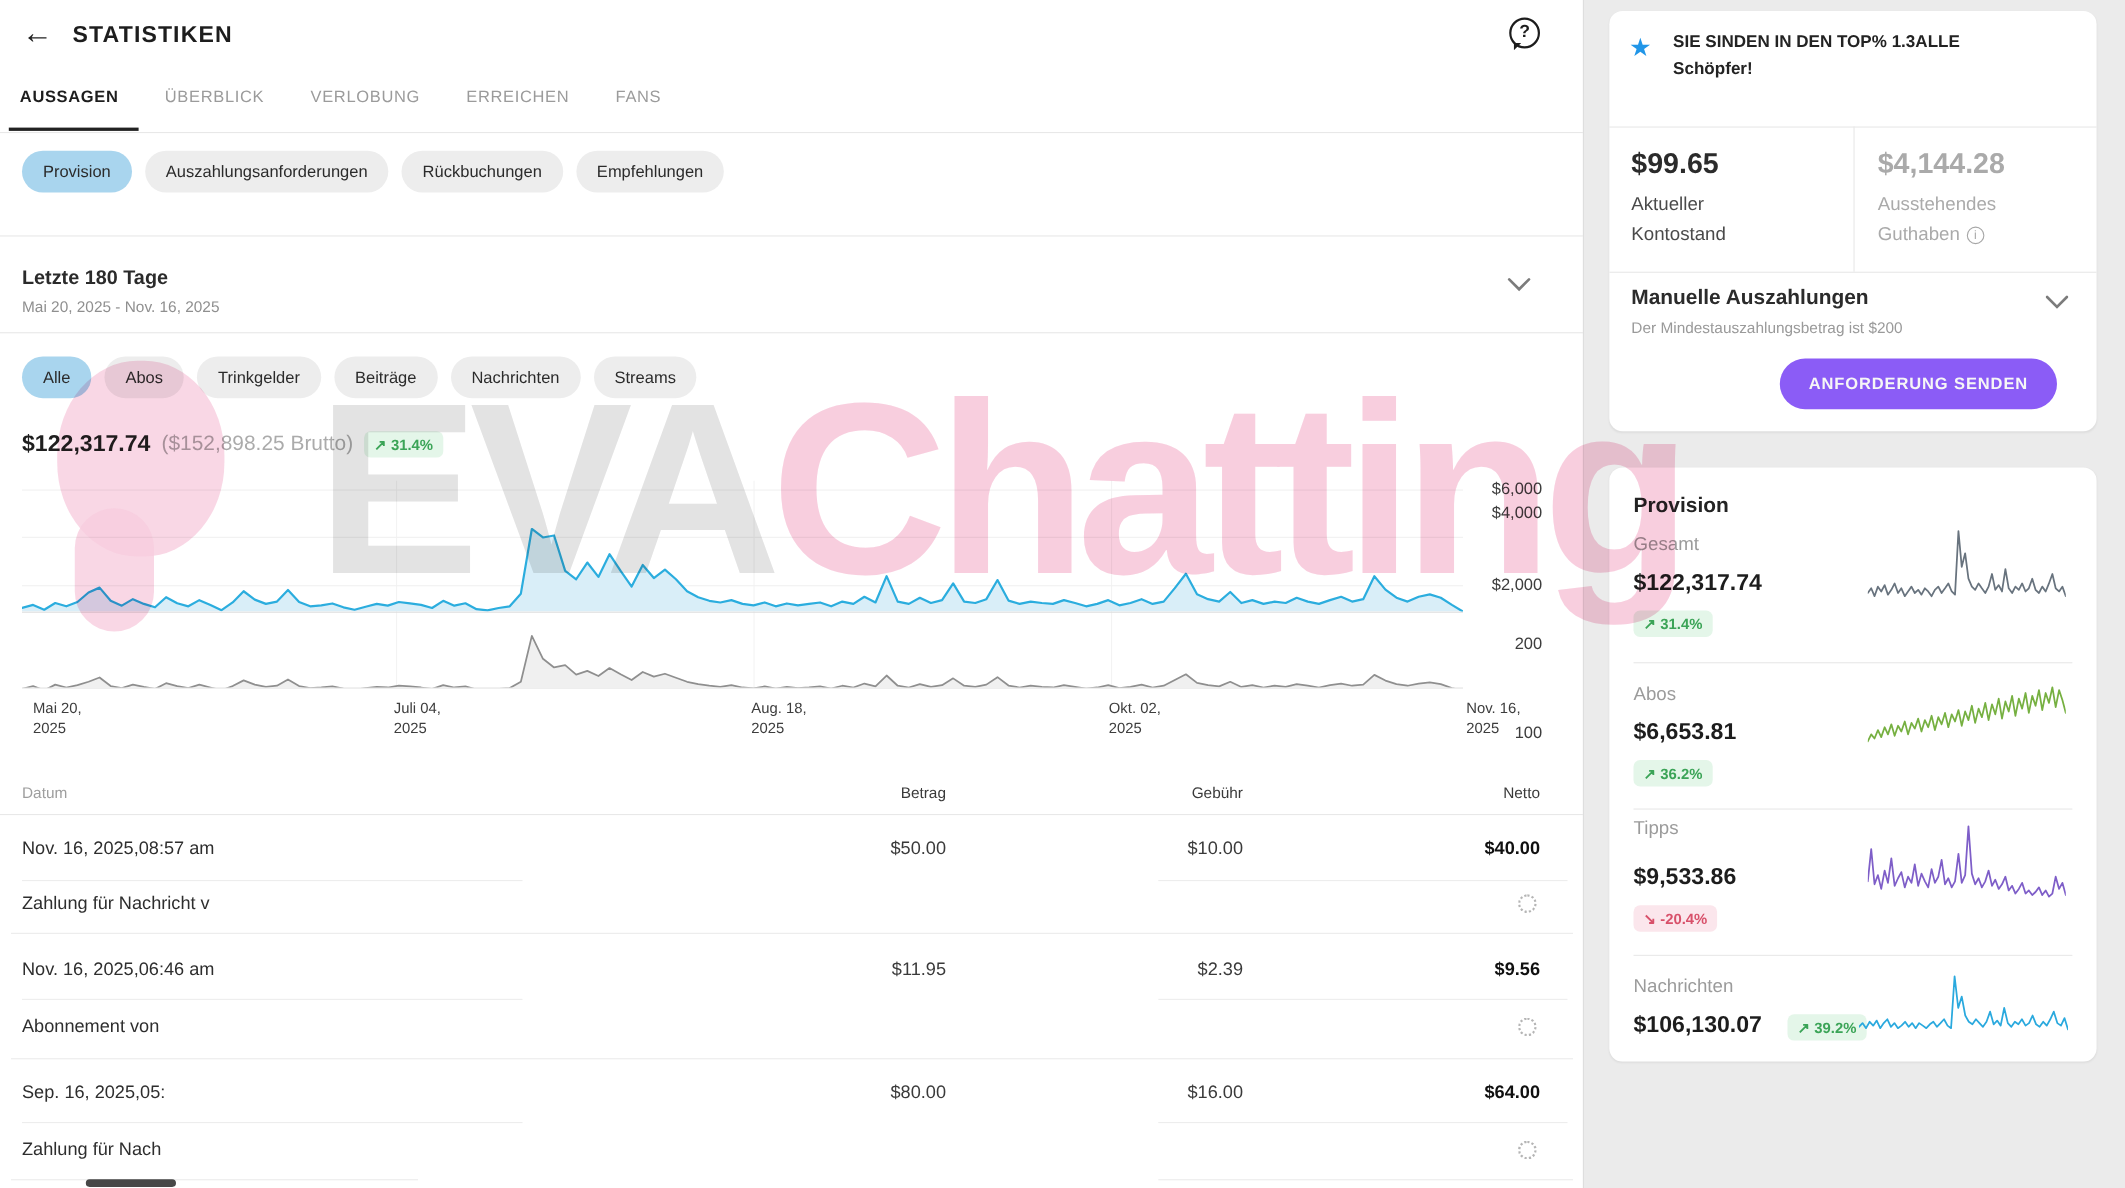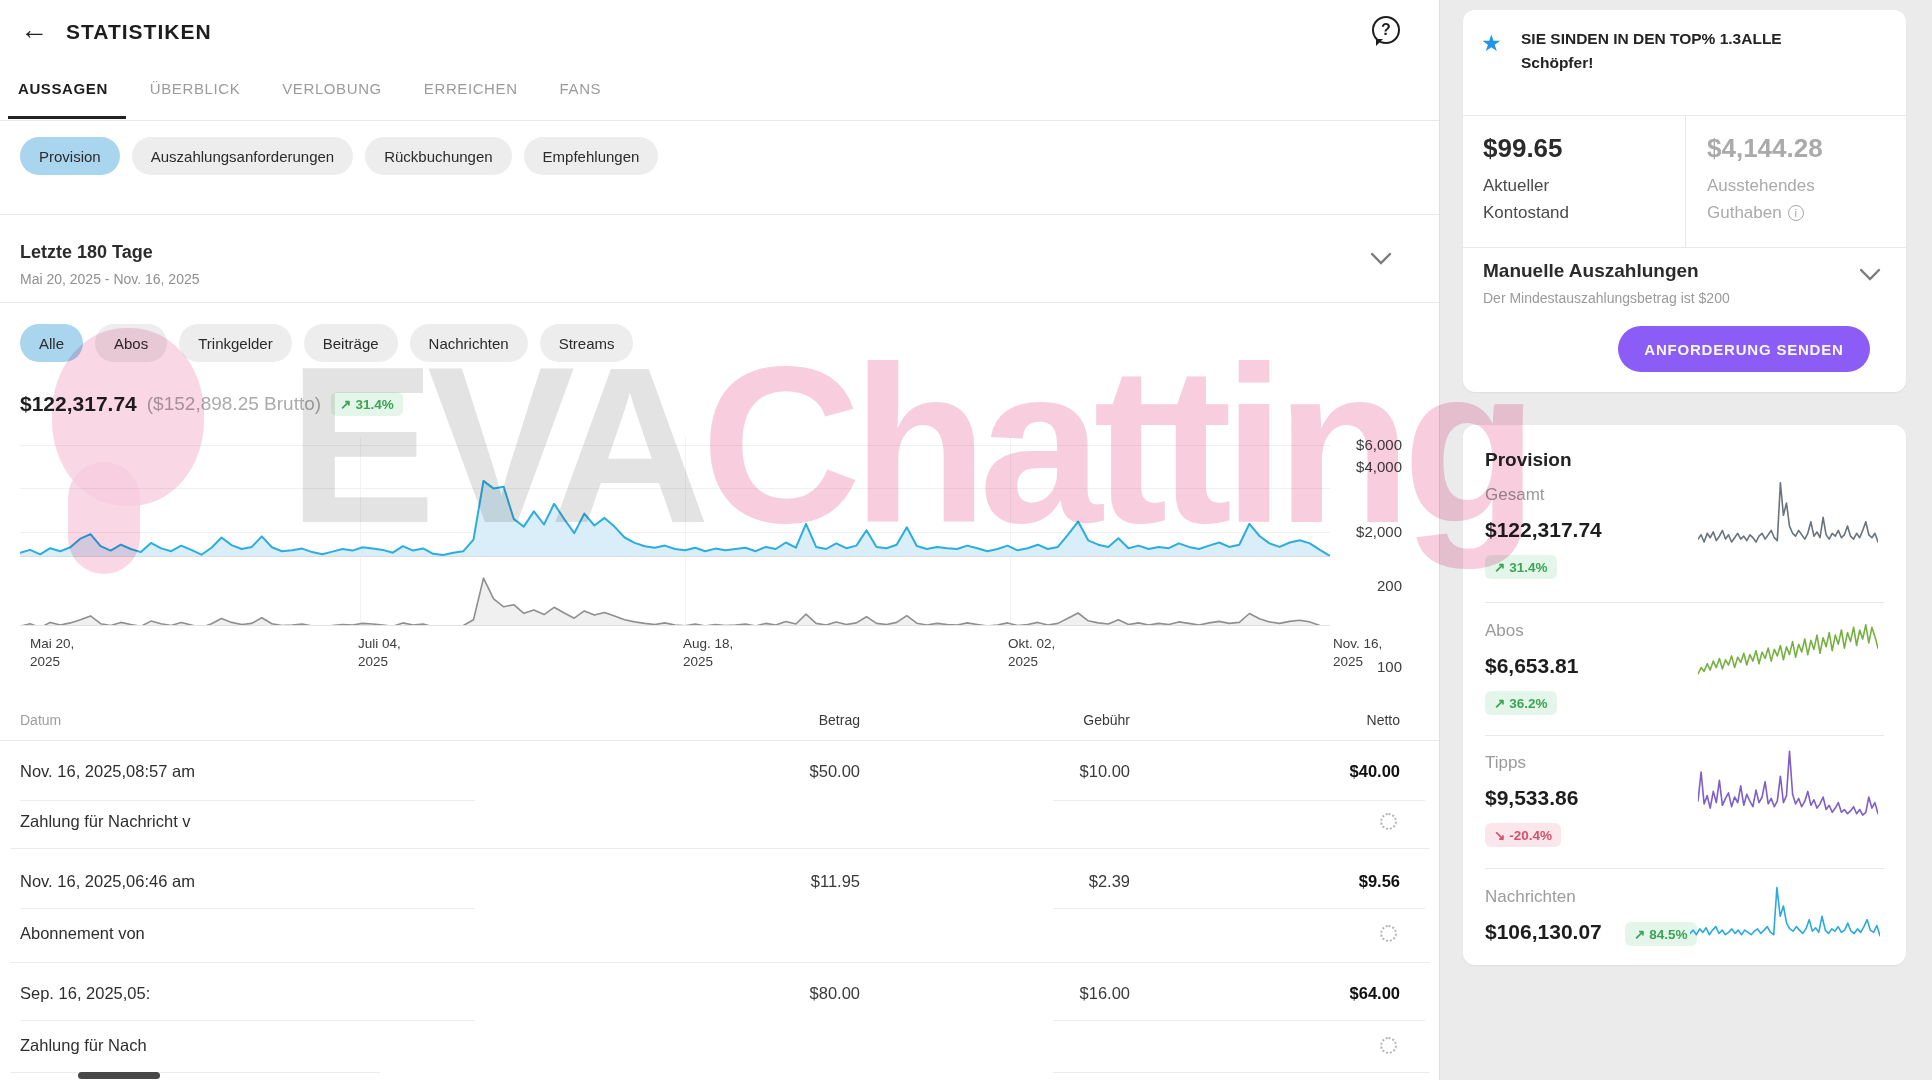--- a/index.html
+++ b/index.html
@@ -276,38 +276,38 @@
             <span>↗</span>
             <span>36.2%</span>
           </span></div>
       <div class="abs chartbox" style="left:235px;top:192px;width:180px;height:70px;">
           <svg width="180" height="70" viewBox="0 0 180 70">
             <polyline points="0.0,57.0 3.1,50.6 6.1,54.4 9.2,46.7 12.2,53.1 15.3,44.1 18.3,50.6 21.4,41.5 24.4,51.9 27.5,42.8 30.5,48.0 33.6,38.9 36.6,50.6 39.7,40.2 42.7,45.4 45.8,36.3 48.8,48.0 51.9,37.6 54.9,44.1 58.0,33.7 61.0,46.7 64.1,35.0 67.1,41.5 70.2,31.1 73.2,44.1 76.3,32.4 79.3,38.9 82.4,28.5 85.4,42.8 88.5,29.8 91.5,37.6 94.6,24.6 97.6,40.2 100.7,27.2 103.7,35.0 106.8,22.0 109.8,37.6 112.9,23.3 115.9,32.4 119.0,18.1 122.0,36.3 125.1,20.7 128.1,29.8 131.2,15.6 134.2,33.7 137.3,18.1 140.3,27.2 143.4,13.0 146.4,31.1 149.5,15.6 152.5,24.6 155.6,10.4 158.6,28.5 161.7,13.0 164.7,22.0 167.8,7.8 170.8,25.9 173.9,10.4 176.9,19.4 180.0,31.1" fill="none" stroke="#76b041" stroke-width="1.6" stroke-linejoin="round" stroke-linecap="round"></polyline>
           </svg>
         </div>
       <div class="abs divider" style="left:22px;top:310px;width:399px;"></div>
 
-      <div class="abs p-label" style="top:328px;text-align:right;">Tipps</div>
+      <div class="abs p-label" style="top:318px;text-align:right;">Tipps</div>
       <div class="abs p-amount" style="top:361px;">$9,533.86</div>
       <div class="abs" style="left:22px;top:398px;"><span class="badge down">
             <span>↘</span>
             <span>-20.4%</span>
           </span></div>
       <div class="abs chartbox" style="left:235px;top:322px;width:180px;height:75px;">
           <svg width="180" height="75" viewBox="0 0 180 75">
             <polyline points="0.0,54.2 3.1,25.0 6.1,56.9 9.2,48.6 12.2,61.1 15.3,44.4 18.3,55.6 21.4,33.3 24.4,58.3 27.5,51.4 30.5,45.8 33.6,59.7 36.6,50.0 39.7,55.6 42.7,38.9 45.8,58.3 48.8,47.2 51.9,54.2 54.9,59.7 58.0,43.1 61.0,55.6 64.1,50.0 67.1,34.7 70.2,56.9 73.2,51.4 76.3,59.7 79.3,54.2 82.4,29.2 85.4,55.6 88.5,48.6 91.5,4.2 94.6,47.2 97.6,56.9 100.7,51.4 103.7,59.7 106.8,54.2 109.8,44.4 112.9,58.3 115.9,52.8 119.0,61.1 122.0,56.9 125.1,50.0 128.1,62.5 131.2,58.3 134.2,65.3 137.3,61.1 140.3,55.6 143.4,65.3 146.4,62.5 149.5,66.7 152.5,63.9 155.6,59.7 158.6,66.7 161.7,62.5 164.7,68.1 167.8,65.3 170.8,50.0 173.9,61.1 176.9,55.6 180.0,66.7" fill="none" stroke="#7e5ec8" stroke-width="1.6" stroke-linejoin="round" stroke-linecap="round"></polyline>
           </svg>
         </div>
       <div class="abs divider" style="left:22px;top:443px;width:399px;"></div>
 
       <div class="abs p-label" style="top:462px;">Nachrichten</div>
       <div class="abs p-amount" style="top:495px;">$106,130.07</div>
       <div class="abs" style="left:162px;top:497px;"><span class="badge up">
             <span>↗</span>
-            <span>84.5%</span>
+            <span>39.2%</span>
           </span></div>
       <div class="abs chartbox" style="left:227px;top:458px;width:190px;height:62px;">
           <svg width="190" height="62" viewBox="0 0 190 62">
             <polyline points="0.0,50.5 3.2,47.1 6.4,51.7 9.7,45.9 12.9,49.4 16.1,44.8 19.3,51.7 22.5,47.1 25.8,43.6 29.0,50.5 32.2,47.1 35.4,51.7 38.6,49.4 41.9,45.9 45.1,50.5 48.3,47.1 51.5,51.7 54.7,47.1 58.0,49.4 61.2,51.7 64.4,48.2 67.6,45.9 70.8,50.5 74.1,47.1 77.3,43.6 80.5,49.4 83.7,51.7 86.9,4.6 90.2,33.3 93.4,23.0 96.6,40.2 99.8,45.9 103.1,48.2 106.3,43.6 109.5,47.1 112.7,50.5 115.9,45.9 119.2,36.7 122.4,48.2 125.6,44.8 128.8,49.4 132.0,33.3 135.3,47.1 138.5,50.5 141.7,45.9 144.9,48.2 148.1,43.6 151.4,49.4 154.6,47.1 157.8,40.2 161.0,48.2 164.2,50.5 167.5,45.9 170.7,49.4 173.9,43.6 177.1,36.7 180.3,47.1 183.6,49.4 186.8,42.5 190.0,52.8" fill="none" stroke="#2aa9de" stroke-width="1.6" stroke-linejoin="round" stroke-linecap="round"></polyline>
           </svg>
         </div>
     </div>
   </div>
 
   <div class="abs watermark">

